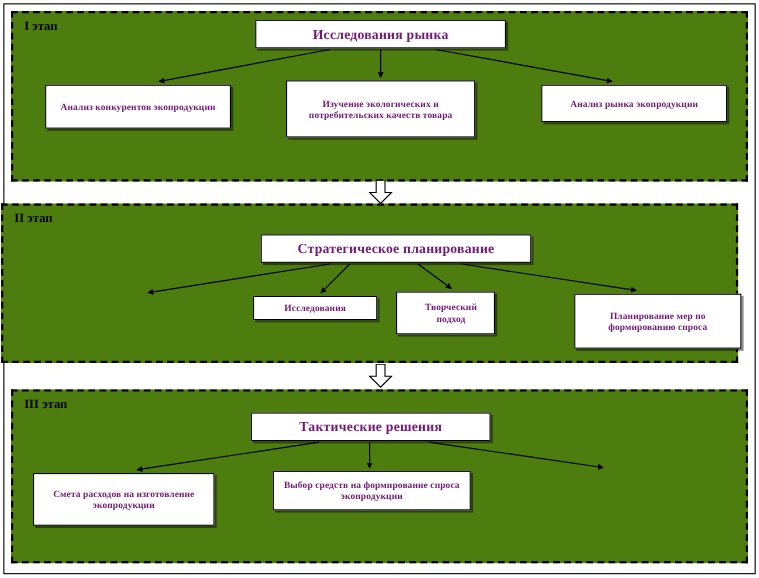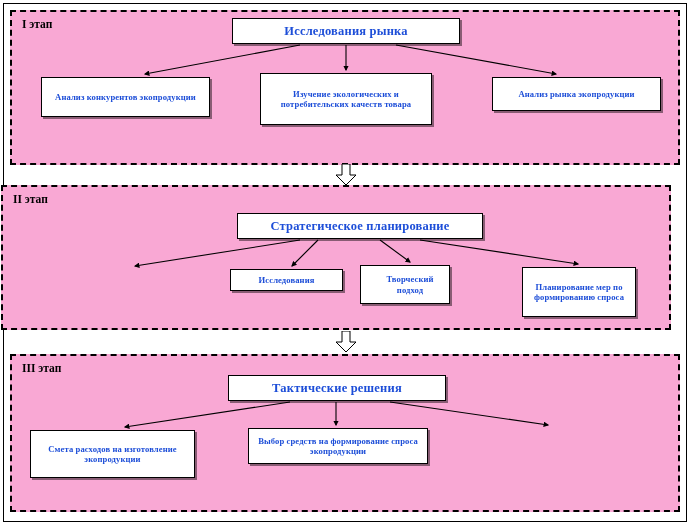--- a/index.html
+++ b/index.html
@@ -28,21 +28,21 @@
     width: 684px;
     height: 519px;
     border: 1px solid #000000;
     box-sizing: border-box;
     background: #ffffff;
   }
 
   
   .band {
     position: absolute;
-    background: #f9a8d4;
+    background: #4d7c0f;
     border: 2px dashed #000000;
     box-sizing: border-box;
   }
   .band-title {
     position: absolute;
     left: 10px;
     top: 6px;
     font-size: 11.5px;
     font-weight: bold;
     color: #000000;
@@ -53,21 +53,21 @@
   
   .node {
     position: absolute;
     background: #ffffff;
     border: 1px solid #000000;
     box-sizing: border-box;
     display: flex;
     align-items: center;
     justify-content: flex-end;
     text-align: center;
-    color: #1d4ed8;
+    color: #701a75;
     box-shadow: 2px 2px 0 rgba(0,0,0,0.45);
   }
   .node .label {
     display: block;
     width: 100%;
     padding: 0 4px;
     box-sizing: border-box;
     line-height: 1.18;
   }
   .node.head .label {
@@ -135,21 +135,21 @@
 
 
   <div class="node leaf" style="left:230px; top:269px; width:113px; height:22px;">
     <span class="label">Исследования</span>
   </div>
 
   <div class="node leaf" style="left:360px; top:265px; width:90px; height:39px;padding-left:10px;">
     <span class="label">Творческий подход</span>
   </div>
 
-  <div class="node leaf" style="left:522px; top:267px; width:114px; height:50px;">
+  <div class="node leaf" style="left:522px; top:267px; width:152px; height:50px;">
     <span class="label">Планирование мер по формированию спроса</span>
   </div>
 
   <div class="band" style="left:10px; top:354px; width:670px; height:158px;">
     <div class="band-title">III этап</div>
   </div>
 
   <div class="node head" style="left:228px; top:375px; width:218px; height:26px;">
     <span class="label">Тактические решения</span>
   </div>

